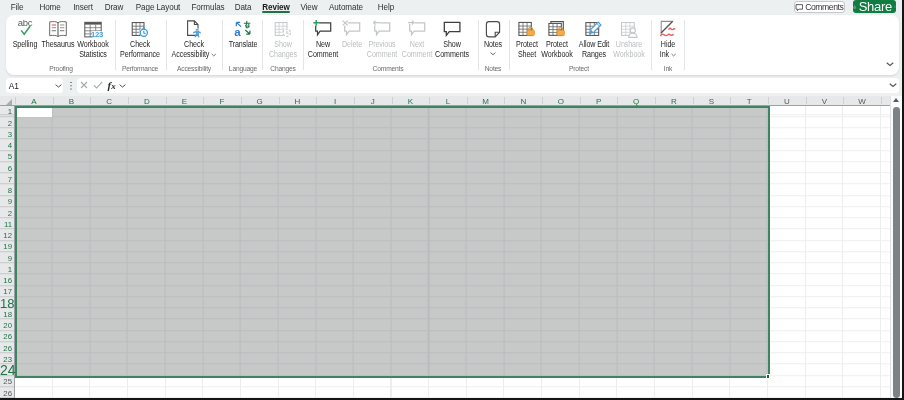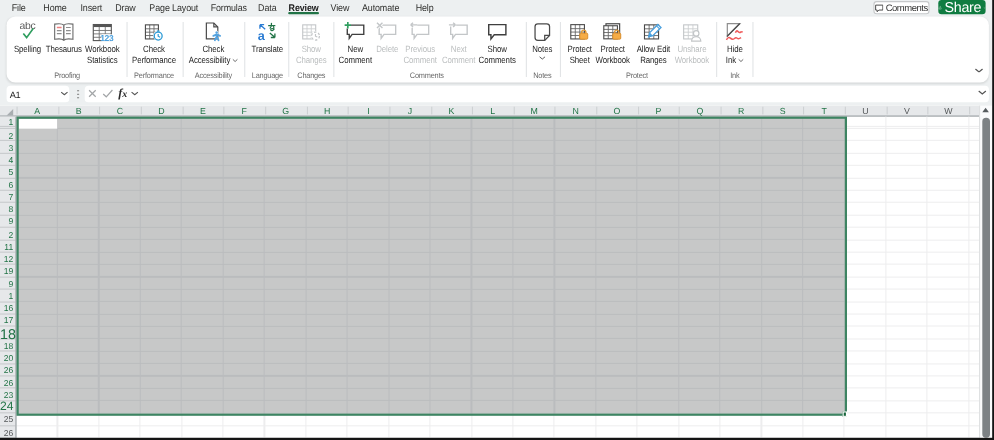--- a/index.html
+++ b/index.html
@@ -299,21 +299,21 @@
 <div class="abs" style="left:0;top:157.05px;width:12.0px;height:11.25px;font-size:7.8px;color:#217346;text-align:right;line-height:11.25px">9</div>
 <div class="abs" style="left:0;top:168.3px;width:12.0px;height:11.25px;font-size:7.8px;color:#217346;text-align:right;line-height:11.25px">1</div>
 <div class="abs" style="left:0;top:179.55px;width:12.0px;height:11.25px;font-size:7.8px;color:#217346;text-align:right;line-height:11.25px">16</div>
 <div class="abs" style="left:0;top:190.8px;width:12.0px;height:11.25px;font-size:7.8px;color:#217346;text-align:right;line-height:11.25px">17</div>
 <div class="abs" style="left:0;top:202.05px;width:12.0px;height:11.25px;font-size:13px;color:#217346;text-align:right;line-height:11.25px">18</div>
 <div class="abs" style="left:0;top:213.3px;width:12.0px;height:11.25px;font-size:7.8px;color:#217346;text-align:right;line-height:11.25px">18</div>
 <div class="abs" style="left:0;top:224.55px;width:12.0px;height:11.25px;font-size:7.8px;color:#217346;text-align:right;line-height:11.25px">20</div>
 <div class="abs" style="left:0;top:235.8px;width:12.0px;height:11.25px;font-size:7.8px;color:#217346;text-align:right;line-height:11.25px">26</div>
 <div class="abs" style="left:0;top:247.05px;width:12.0px;height:11.25px;font-size:7.8px;color:#217346;text-align:right;line-height:11.25px">26</div>
 <div class="abs" style="left:0;top:258.3px;width:12.0px;height:11.25px;font-size:7.8px;color:#217346;text-align:right;line-height:11.25px">23</div>
-<div class="abs" style="left:0;top:269.55px;width:12.0px;height:11.25px;font-size:11px;color:#217346;text-align:right;line-height:11.25px">24</div>
+<div class="abs" style="left:0;top:269.55px;width:12.0px;height:11.25px;font-size:14px;color:#217346;text-align:right;line-height:11.25px">24</div>
 <div class="abs" style="left:0;top:280.8px;width:12.0px;height:11.25px;font-size:7.8px;color:#55585a;text-align:right;line-height:11.25px">25</div>
 <div class="abs" style="left:0;top:292.05px;width:12.0px;height:11.25px;font-size:7.8px;color:#55585a;text-align:right;line-height:11.25px">26</div>
 <div class="abs" style="left:15.0px;top:10.8px;width:753.0px;height:270.0px;background:#c7c8c8;background-image:repeating-linear-gradient(to bottom,#babcbe 0 1px,transparent 1px 11.25px),repeating-linear-gradient(to right,#babcbe 0 1px,transparent 1px 37.65px);background-position:0 10.25px,36.65px 0;"></div>
 <div class="abs" style="left:16.5px;top:12.3px;width:35.15px;height:8.75px;background:#fff"></div>
 <div class="abs" style="left:14.5px;top:10.0px;width:755.0px;height:272.2px;border:2px solid #3d8462"></div>
 <div class="abs" style="left:765.8px;top:278.6px;width:4.6px;height:4.6px;background:#17643a;border:1px solid #fff"></div>
 </div>
 <div class="abs" style="left:889.5px;top:95.5px;width:12.0px;height:304.5px;background:#fafbfc;border-left:1px solid #dfe1e2"></div>
 <div class="abs" style="left:893px;top:98px;width:0;height:0;border-left:3.4px solid transparent;border-right:3.4px solid transparent;border-bottom:4.8px solid #575c5f"></div>
 <div class="abs" style="left:893.2px;top:106.5px;width:6.8px;height:291px;background:#7d8285;border-radius:3.4px"></div>

